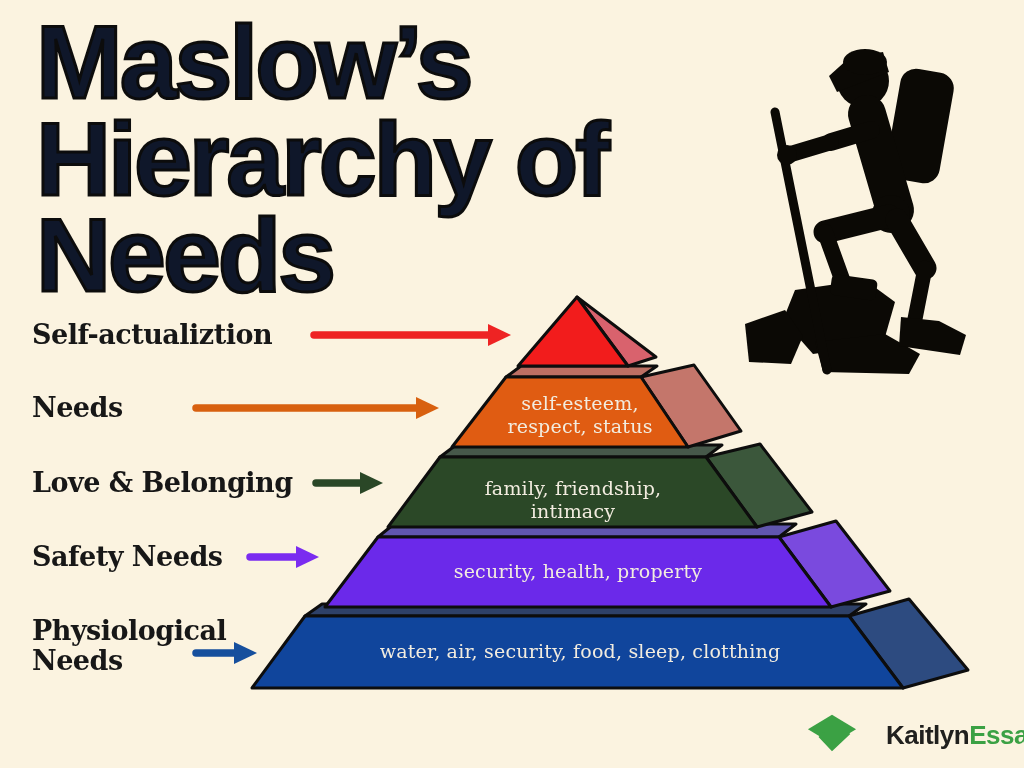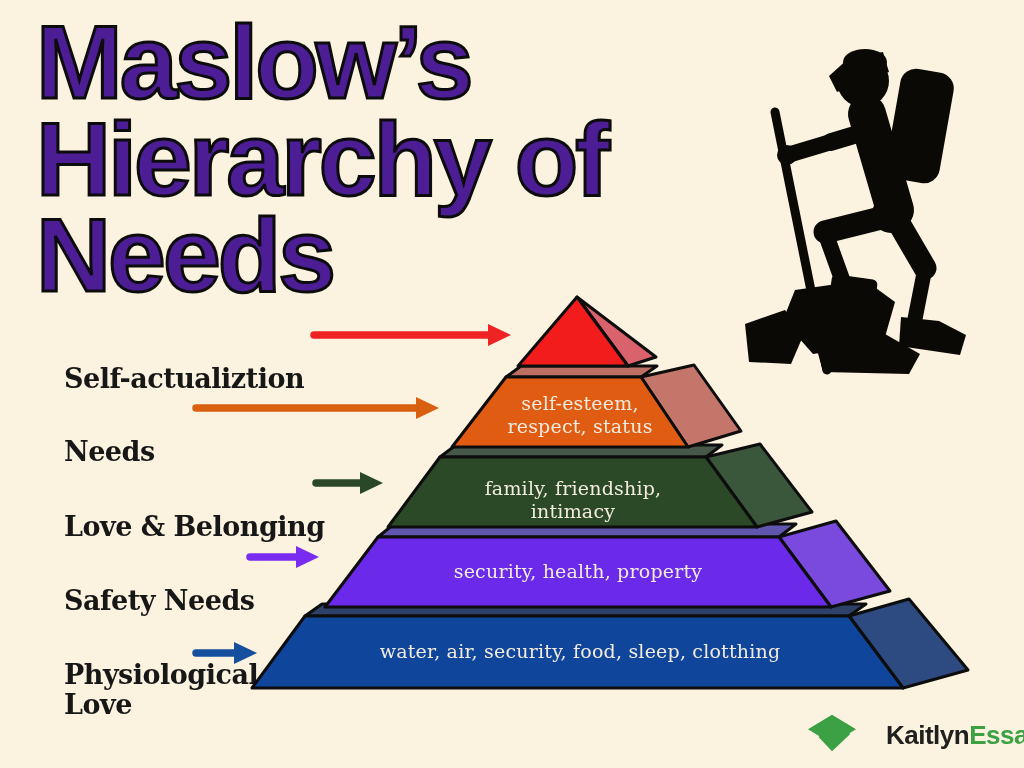--- a/index.html
+++ b/index.html
@@ -7,29 +7,29 @@
   body {
     position:relative; overflow:hidden;
     background:#fbf3e0;
     font-family:"Liberation Sans", sans-serif;
   }
   
   .title {
     position:absolute; left:36px; top:14px; width:668px;
     font-family:"Liberation Sans", sans-serif;
     font-weight:700; font-size:104px; line-height:0.93;
-    letter-spacing:-3px; color:#4c1d95;
+    letter-spacing:-3px; color:#0f172a;
     -webkit-text-stroke:3px #0c0c0c;
   }
   
   .row-label {
-    position:absolute; left:64px;
+    position:absolute; left:32px;
     font-family:"DejaVu Serif","Liberation Serif",serif;
     font-weight:700; font-size:27px; line-height:1.1;
-    letter-spacing:-0.5px; color:#171717; white-space:pre-line;margin-top:44px;
+    letter-spacing:-0.5px; color:#171717; white-space:pre-line;
   }
   .arrow { position:absolute; height:28px; display:block; }
   .arrow line { stroke-width:7.5; stroke-linecap:round; }
   
   .pyramid-svg { position:absolute; left:0; top:0; width:1024px; height:768px; }
   .pyr { stroke:#0d0d0d; stroke-width:3; stroke-linejoin:round; }
   .pyr-text {
     position:absolute; text-align:center;
     font-family:"DejaVu Serif","Liberation Serif",serif;
     font-size:19px; line-height:1.2; color:#f2ecdf;
@@ -52,21 +52,21 @@
 </head>
 <body>
 
 <h1 class="title">Maslow’s Hierarchy of Needs</h1>
 
 <div class="row-label" style="top:320px;">Self-actualiztion</div>
 <div class="row-label" style="top:393px;">Needs</div>
 <div class="row-label" style="top:468px;">Love &amp; Belonging</div>
 <div class="row-label" style="top:542px;">Safety Needs</div>
 <div class="row-label" style="top:616px;">Physiological
-Love</div>
+Needs</div>
 
 <svg class="arrow" style="left:310px; top:321px;" width="204" height="28">
   <line x1="4" y1="14" x2="178" y2="14" stroke="#ee2323"></line>
   <polygon points="178,3 201,14 178,25" fill="#ee2323"></polygon>
 </svg>
 <svg class="arrow" style="left:192px; top:394px;" width="250" height="28">
   <line x1="4" y1="14" x2="224" y2="14" stroke="#d8600f"></line>
   <polygon points="224,3 247,14 224,25" fill="#d8600f"></polygon>
 </svg>
 <svg class="arrow" style="left:312px; top:469px;" width="74" height="28">

